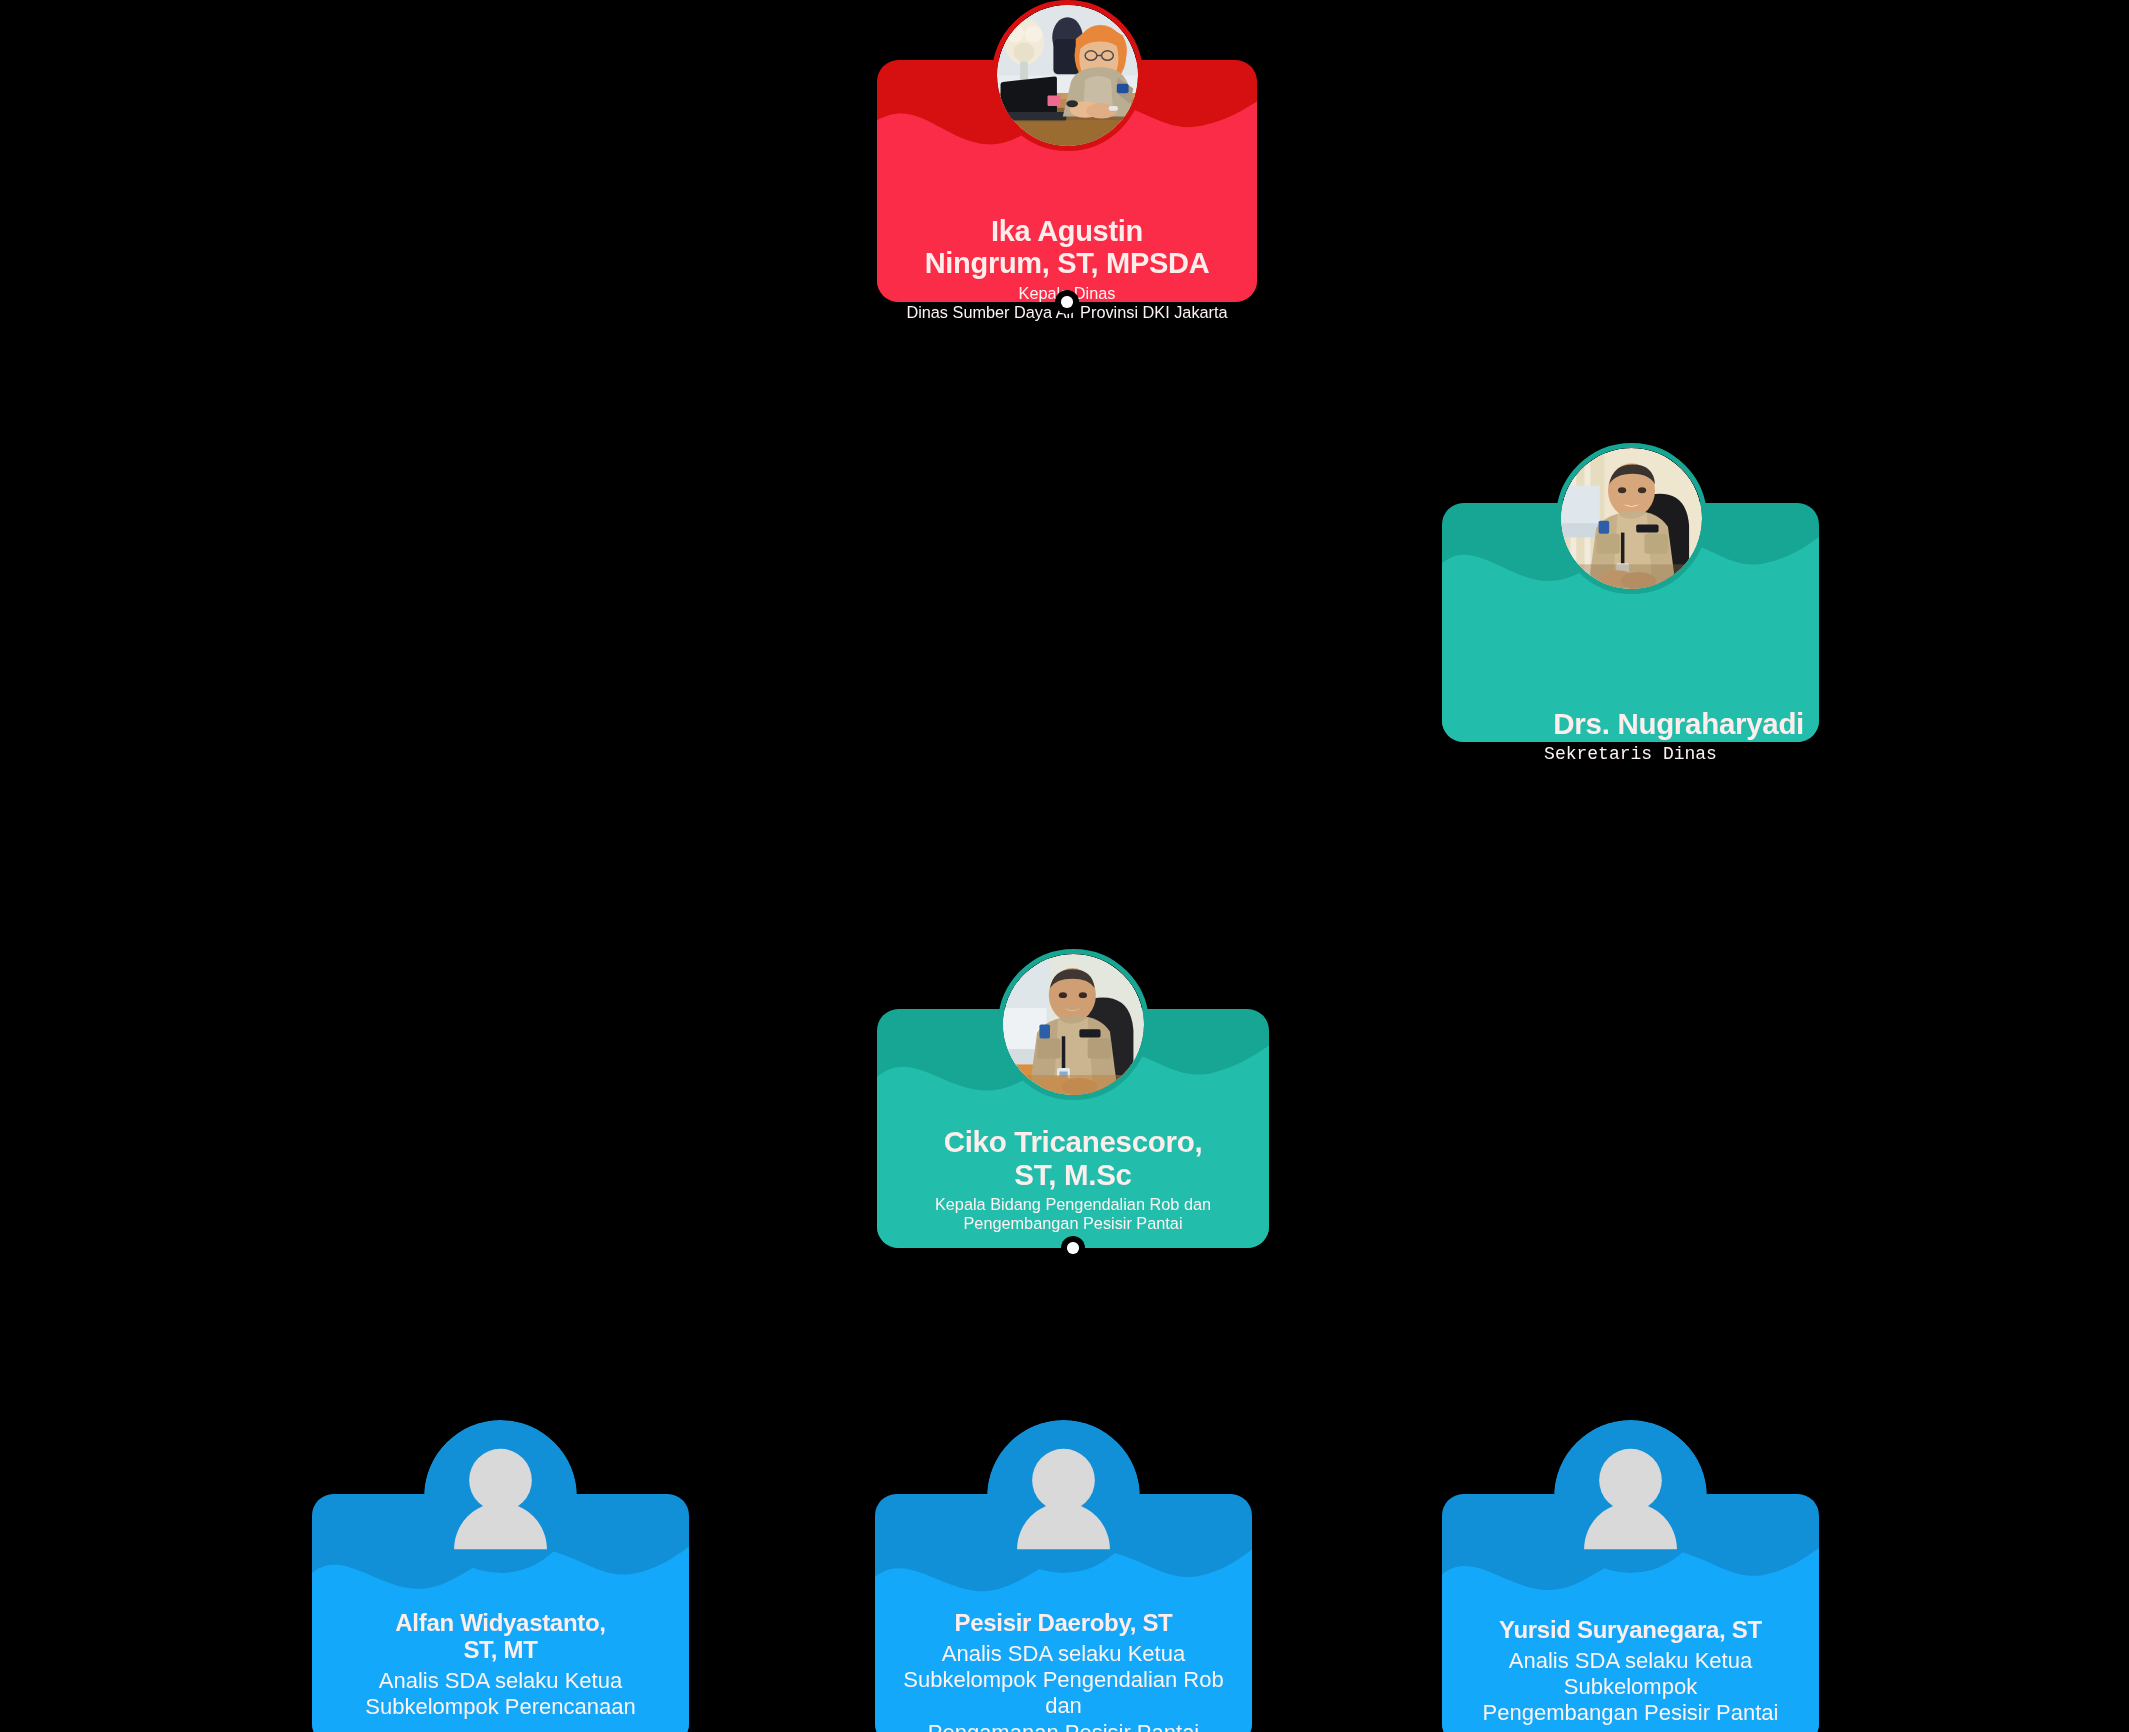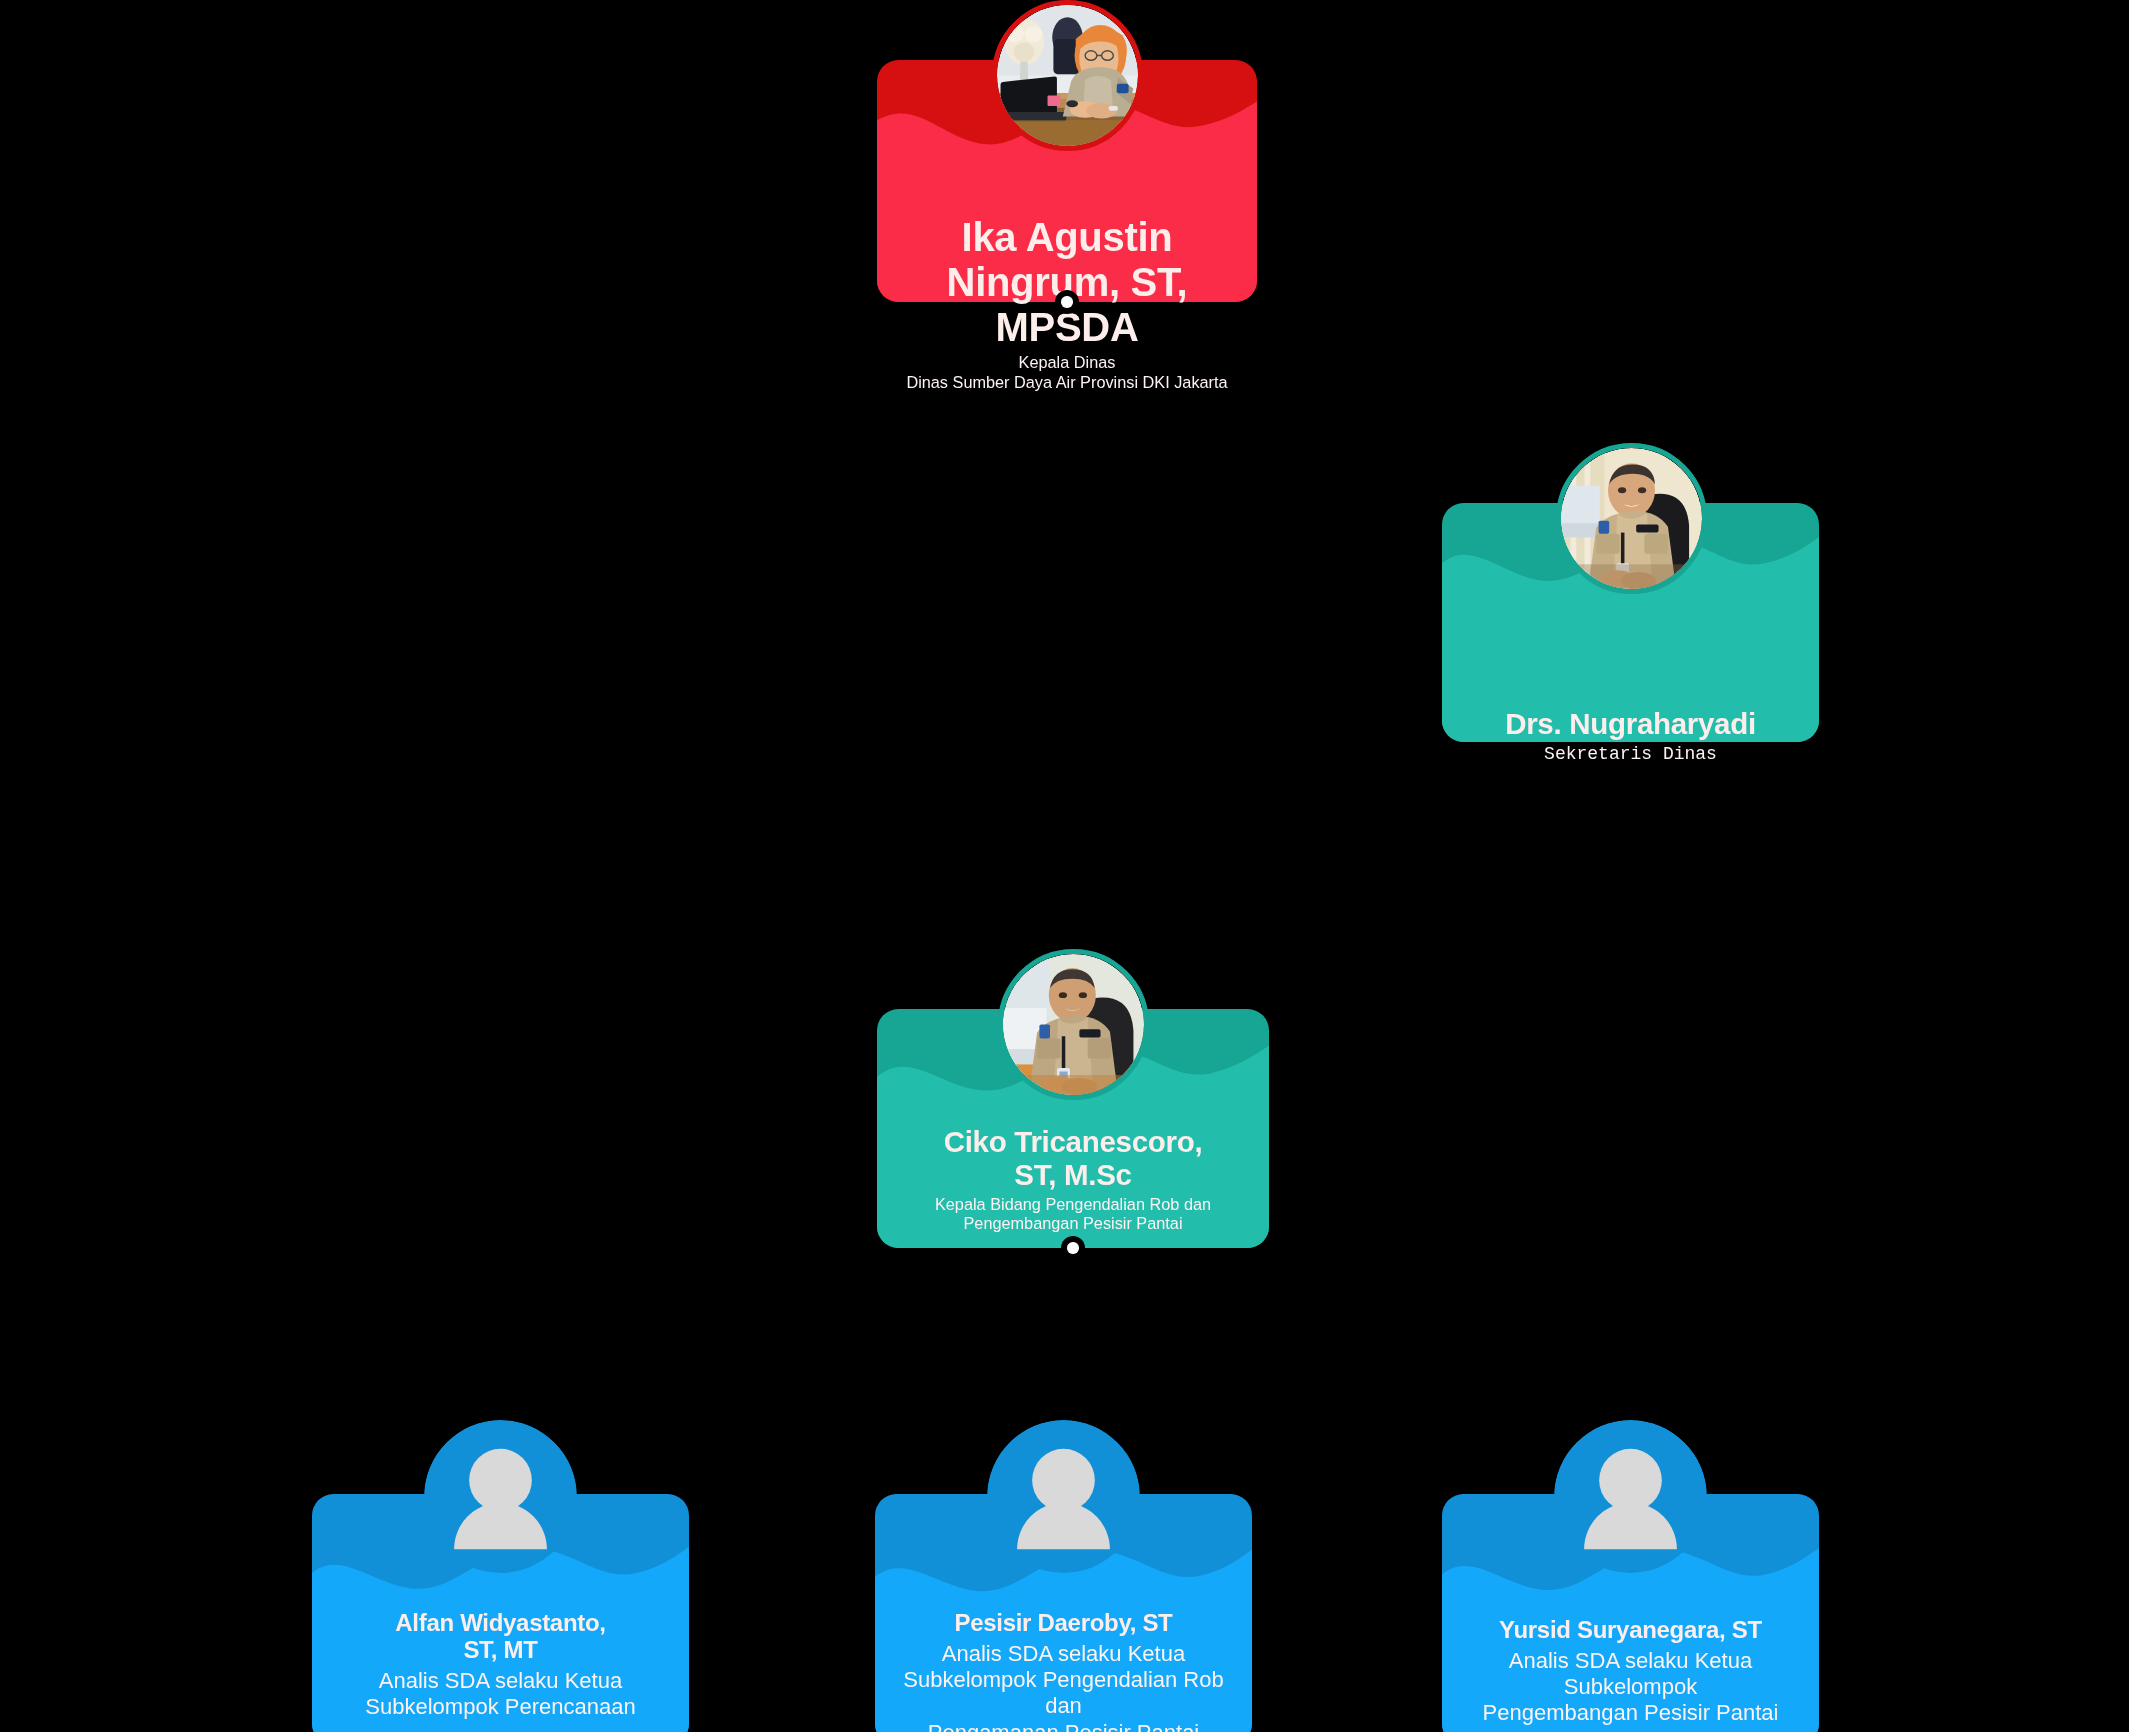--- a/index.html
+++ b/index.html
@@ -73,28 +73,28 @@
     background:#000;
     display:flex;align-items:center;justify-content:center;
   }
   .collapse-dot i{
     display:block;width:11.3px;height:11.3px;border-radius:50%;background:#fff;
   }
 
   
   #node-kepala-dinas{left:877px;top:60px;width:380px;height:242px;}
   #node-kepala-dinas .avatar{width:151px;height:151px;top:-60px;margin-left:-75px;border:5.7px solid #D61010;}
-  #node-kepala-dinas .name{font-size:40px;}
+  #node-kepala-dinas .name{font-size:29px;}
   #node-kepala-dinas .role{font-size:16.3px;}
   #node-kepala-dinas .txt{top:155px;}
   #node-kepala-dinas .collapse-dot{bottom:-12px;}
 
   #node-sekretaris-dinas{left:1442px;top:503px;width:377px;height:239px;}
   #node-sekretaris-dinas .avatar{width:151px;height:151px;top:-60px;margin-left:-75px;border:5.7px solid #17A594;}
-  #node-sekretaris-dinas .name{font-size:29.5px;}
+  #node-sekretaris-dinas .name{font-size:29.5px;text-align:right;}
   #node-sekretaris-dinas .role{font-size:18px;font-family:Liberation Mono, monospace;}
   #node-sekretaris-dinas .txt{top:204px;}
 
   #node-kepala-bidang{left:877px;top:1009px;width:380px;height:239px;padding-left:12px;}
   #node-kepala-bidang .avatar{width:151px;height:151px;top:-60px;margin-left:-75px;border:5.7px solid #17A594;}
   #node-kepala-bidang .name{font-size:29.5px;}
   #node-kepala-bidang .role{font-size:16.3px;}
   #node-kepala-bidang .txt{top:116px;}
   #node-kepala-bidang .collapse-dot{bottom:-12px;}
 

